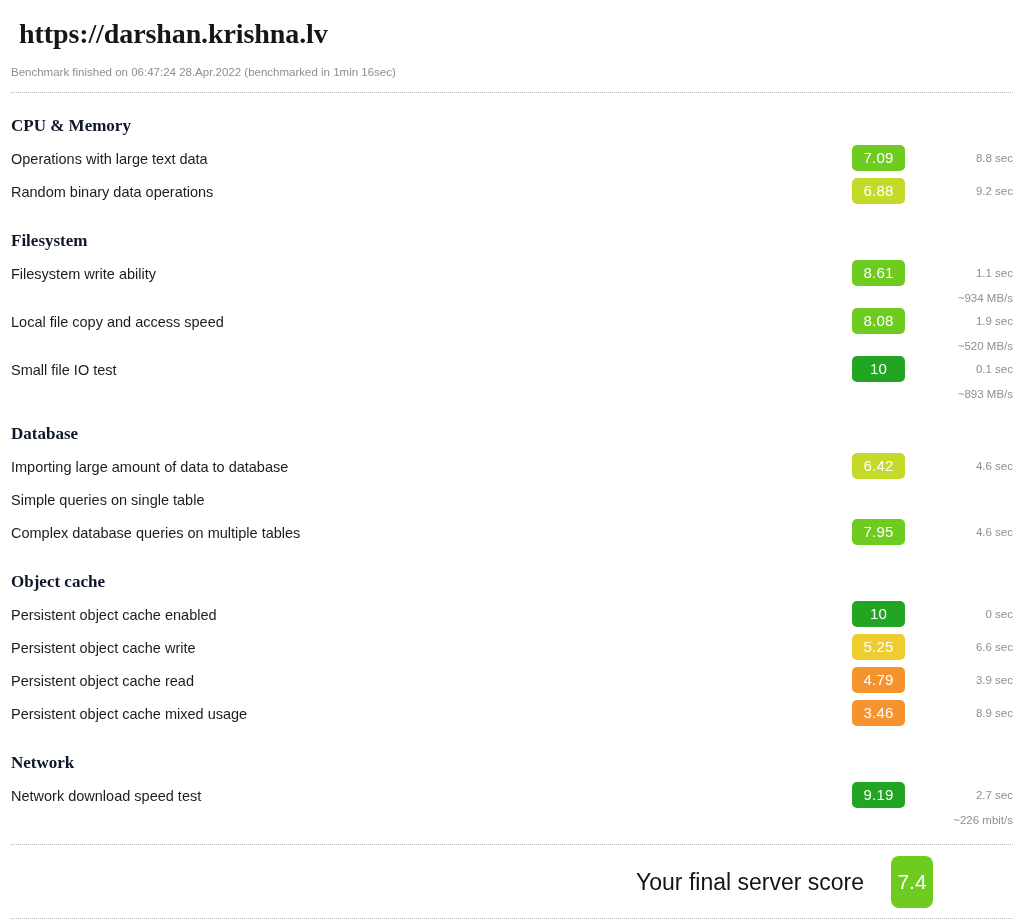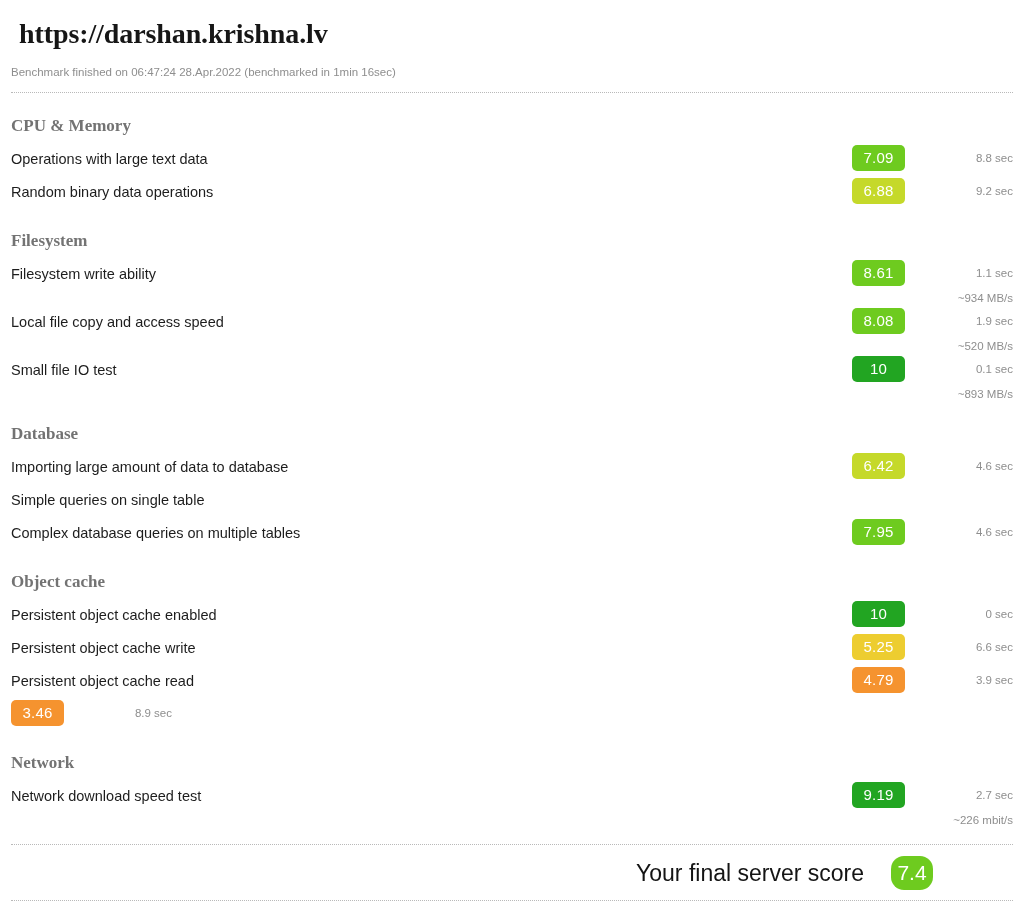--- a/index.html
+++ b/index.html
@@ -46,21 +46,21 @@
     height: 0;
   }
 
   
   .section { margin-top: 0; }
   .section-title {
     font-family: "Liberation Serif", serif;
     font-weight: bold;
     font-size: 17px;
     line-height: 20px;
-    color: #737373;
+    color: #0f172a;
     margin: 0;
     padding-top: 23px;
     padding-bottom: 6px;
   }
 
   .row {
     position: relative;
     display: flex;
     align-items: flex-start;
     min-height: 33px;
@@ -120,22 +120,22 @@
     font-size: 23px;
     line-height: 28px;
     color: #141414;
     margin-right: 27px;
   }
   .final-badge {
     display: inline-flex;
     align-items: center;
     justify-content: center;
     width: 42px;
-    height: 34px;
-    border-radius: 13px;
+    height: 52px;
+    border-radius: 8px;
     color: #ffffff;
     font-size: 21px;
     margin-right: 80px;
   }
   .final-divider-bottom {
     border: 0;
     border-top: 1px dotted #b9b9b9;
     margin: 0;
   }
 </style>
@@ -273,20 +273,21 @@
           <div class="row-right">
             <div class="badge-cell">
               <div class="badge" style="background: rgb(245, 147, 47);">4.79</div>
             </div>
             <div class="stats-cell">
               <div>3.9 sec</div>
             </div>
           </div>
         </div>
         <div class="row">
+          <div class="row-label">Persistent object cache mixed usage</div>
           <div class="row-right">
             <div class="badge-cell">
               <div class="badge" style="background: rgb(245, 147, 47);">3.46</div>
             </div>
             <div class="stats-cell">
               <div>8.9 sec</div>
             </div>
           </div>
         </div>
       </div>

